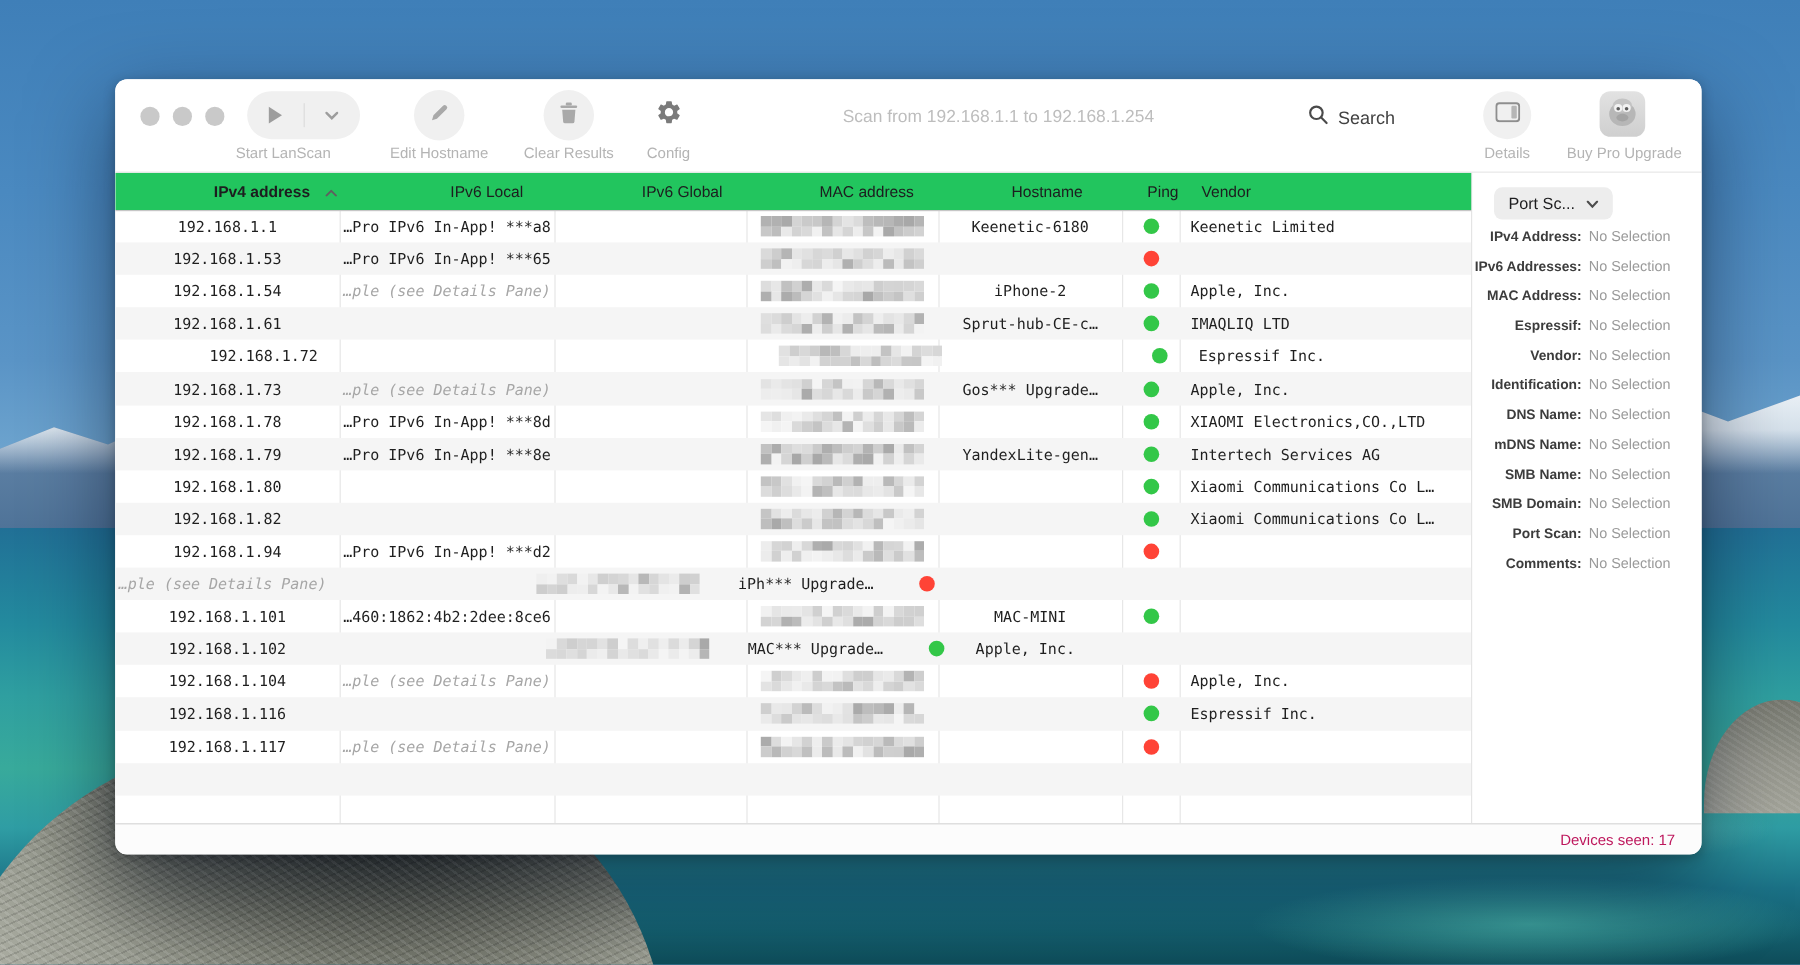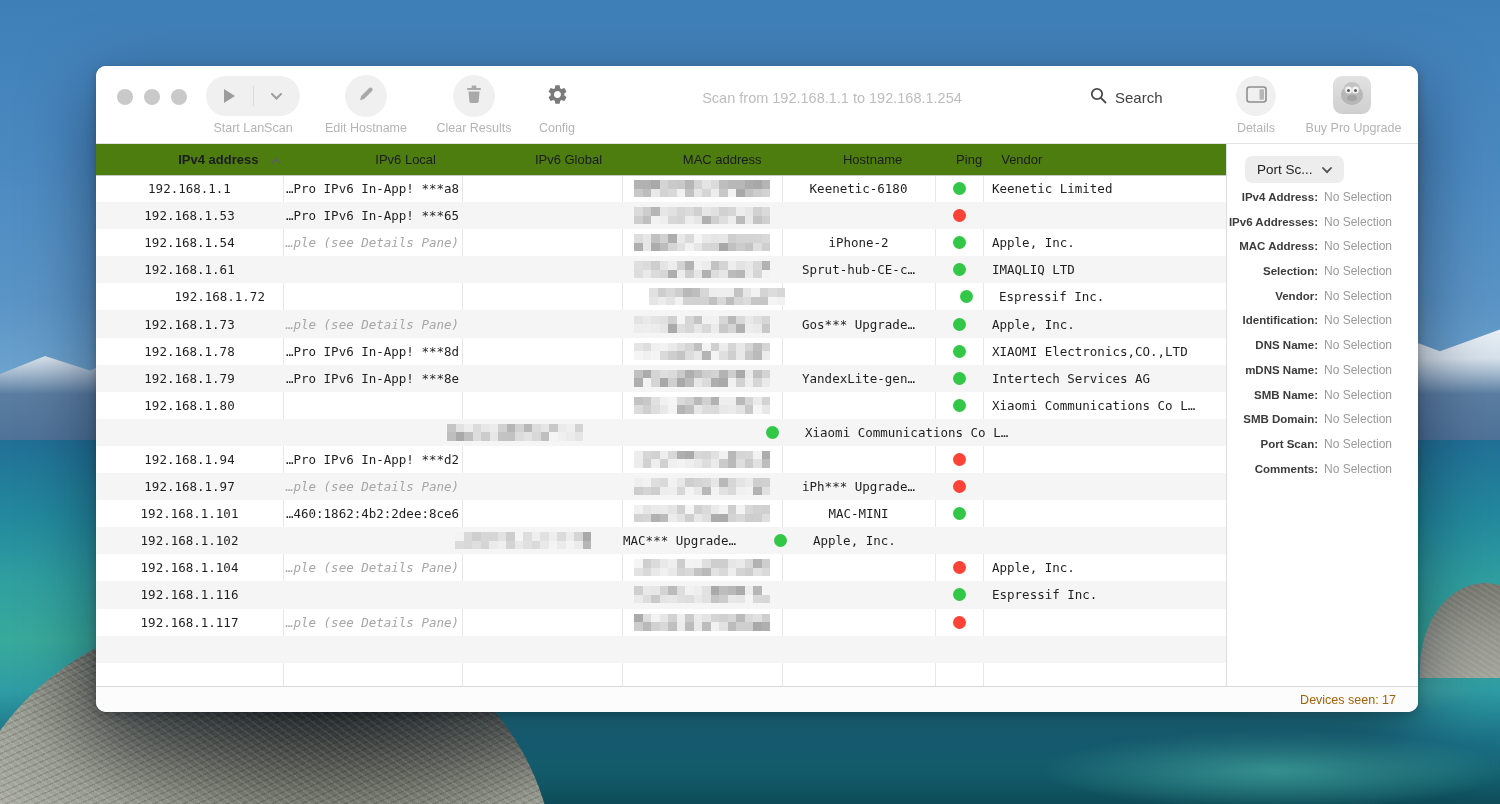--- a/index.html
+++ b/index.html
@@ -54,21 +54,21 @@
   .search-text { font-size:15px; color:#424242; }
   .buypro-btn { position:absolute; left:1237px; top:10px; width:38px; height:38px; border-radius:9px;
     background:linear-gradient(180deg,#e2e2e2,#cfcfcf); display:flex; align-items:center; justify-content:center; }
 
   
   .content { position:absolute; left:0; top:78px; right:0; bottom:26px; background:#fff; overflow:hidden; }
   .vline { position:absolute; top:0; bottom:0; width:1px; background:#e7e7e7; }
   .sb-line { position:absolute; top:0; bottom:0; left:1130px; width:1px; background:#dedede; }
   .hline { position:absolute; left:0; top:31px; width:1130px; height:1px; background:#c6c6c6; }
 
-  .thead { position:absolute; left:0; top:0; width:1130px; height:31px; display:flex; align-items:center; background:#4d7c0f;padding-left:44px; }
+  .thead { position:absolute; left:0; top:0; width:1130px; height:31px; display:flex; align-items:center; background:#22c55e;padding-left:44px; }
   .th { font-size:13px; color:#1d1d1f; text-align:center; white-space:nowrap; display:flex; align-items:center; justify-content:center; }
   .th.sorted { font-weight:bold; gap:13px; }
   .th.left { justify-content:flex-start; padding-left:9px; }
 
   .rows { position:absolute; left:0; top:31px; width:1130px; bottom:0; overflow:hidden;
     font-family:"DejaVu Sans Mono", monospace; font-size:12.5px; color:#1f1f1f; }
   .trow { display:flex; height:27.1px; align-items:center; }
   .trow.alt { background:#f5f5f5; }
   .c { height:100%; display:flex; align-items:center; justify-content:center; white-space:nowrap; overflow:hidden; }
   .c.vendor { justify-content:flex-start; padding-left:9px; }
@@ -81,21 +81,21 @@
   .port-btn { position:absolute; left:18px; top:12px; height:27px; padding:0 12px; background:#ededed; border-radius:7px;
     display:flex; align-items:center; gap:9px; font-size:13.5px; color:#1d1d1f; }
   .fields { position:absolute; left:0; top:46px; width:100%; }
   .frow { display:flex; align-items:baseline; height:24.7px; }
   .flabel { width:91px; text-align:right; font-size:11.5px; font-weight:bold; color:#3c3c3c; white-space:nowrap; }
   .fvalue { margin-left:6px; font-size:12px; color:#9a9a9a; white-space:nowrap; }
 
   
   .statusbar { position:absolute; left:0; bottom:0; width:100%; height:26px; background:#fcfcfc;
     border-top:1px solid #d8d8d8; display:flex; align-items:center; justify-content:flex-end; padding-right:22px; }
-  .status-text { font-size:12.5px; color:#a16207; }
+  .status-text { font-size:12.5px; color:#be185d; }
 </style>
 </head>
 <body>
 
 <div class="wallpaper">
   <div class="mtns"></div>
   <div class="snow"></div>
   <div class="patch1"></div>
   <div class="patch2"></div>
   <div class="rock-big"></div>
@@ -115,21 +115,21 @@
             <polygon points="2,1 13,8 2,15" fill="#9d9d9d"></polygon>
           </svg>
       </span>
       <span class="pill-div"></span>
       <span style="flex:1; display:flex; justify-content:center;">
         <svg width="11" height="7" viewBox="0 0 11 7">
             <polyline points="1,1 5.5,5.5 10,1" fill="none" stroke="#9d9d9d" stroke-width="2" stroke-linecap="round"></polyline>
           </svg>
       </span>
     </div>
-    <div class="tool-label" style="left:97px; width:120px;text-align:center;">Start LanScan</div>
+    <div class="tool-label" style="left:80px; width:120px;text-align:center;">Start LanScan</div>
 
     <div class="circ-btn" style="left:249px;">
       <span>
         <svg width="18" height="18" viewBox="0 0 18 18">
             <path d="M3 15.2l1.2-4.1 8-8a1.9 1.9 0 0 1 2.7 0l.2.2a1.9 1.9 0 0 1 0 2.7l-8 8L3 15.2z" fill="#a9a9a9"></path>
           </svg>
       </span>
     </div>
     <div class="tool-label" style="left:210px; width:120px;">Edit Hostname</div>
 
@@ -628,20 +628,21 @@
               <span style="background: rgb(231, 231, 231);"></span>
             </div>
           </div>
     <div class="c host" style="width:153px;"></div>
     <div class="c ping" style="width:48px;">
             <span class="dot" style="background: rgb(51, 199, 72);"></span>
           </div>
     <div class="c vendor" style="width:243px;">Xiaomi Communications Co L…</div>
   </div>
         <div class="trow alt">
+    <div class="c ipv4" style="width:187px;">192.168.1.82</div>
     <div class="c ipv6l" style="width:179px;"></div>
     <div class="c ipv6g" style="width:160px;"></div>
     <div class="c mac" style="width:160px;">
             <div class="mosaic">
               <span style="background: rgb(197, 197, 197);"></span>
               <span style="background: rgb(226, 226, 226);"></span>
               <span style="background: rgb(237, 237, 237);"></span>
               <span style="background: rgb(219, 219, 219);"></span>
               <span style="background: rgb(231, 231, 231);"></span>
               <span style="background: rgb(236, 236, 236);"></span>
@@ -719,21 +720,20 @@
               <span style="background: rgb(189, 189, 189);"></span>
             </div>
           </div>
     <div class="c host" style="width:153px;"></div>
     <div class="c ping" style="width:48px;">
             <span class="dot" style="background: rgb(255, 67, 54);"></span>
           </div>
     <div class="c vendor" style="width:243px;"></div>
   </div>
         <div class="trow alt">
-    <div class="c ipv4" style="width:187px;">192.168.1.97</div>
     <div class="c ipv6l hint" style="width:179px;">…ple (see Details Pane)</div>
     <div class="c ipv6g" style="width:160px;"></div>
     <div class="c mac" style="width:160px;">
             <div class="mosaic">
               <span style="background: rgb(239, 239, 239);"></span>
               <span style="background: rgb(242, 242, 242);"></span>
               <span style="background: rgb(222, 222, 222);"></span>
               <span style="background: rgb(217, 217, 217);"></span>
               <span style="background: rgb(242, 242, 242);"></span>
               <span style="background: rgb(231, 231, 231);"></span>
@@ -1036,21 +1036,21 @@
   </div>
           <div class="frow">
     <span class="flabel">IPv6 Addresses:</span>
     <span class="fvalue">No Selection</span>
   </div>
           <div class="frow">
     <span class="flabel">MAC Address:</span>
     <span class="fvalue">No Selection</span>
   </div>
           <div class="frow">
-    <span class="flabel">Selection:</span>
+    <span class="flabel">Espressif:</span>
     <span class="fvalue">No Selection</span>
   </div>
           <div class="frow">
     <span class="flabel">Vendor:</span>
     <span class="fvalue">No Selection</span>
   </div>
           <div class="frow">
     <span class="flabel">Identification:</span>
     <span class="fvalue">No Selection</span>
   </div>

